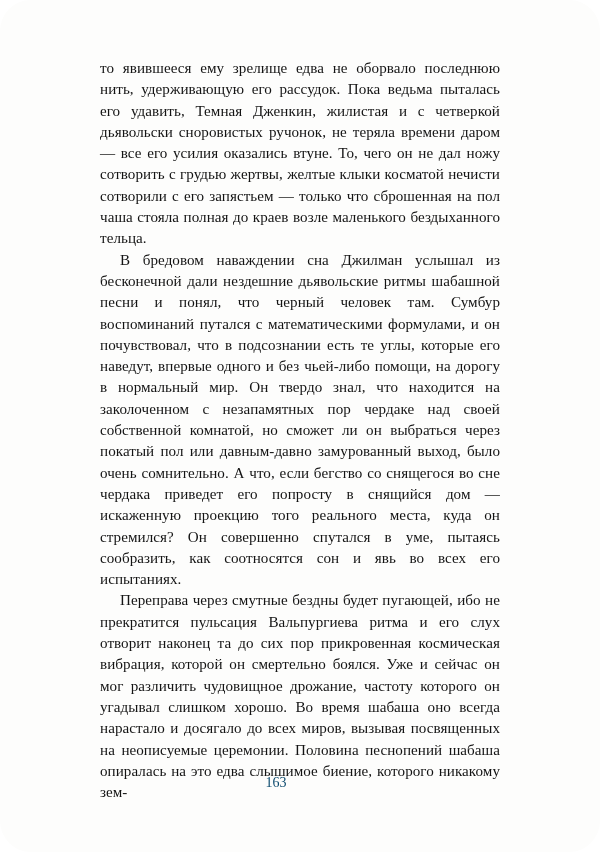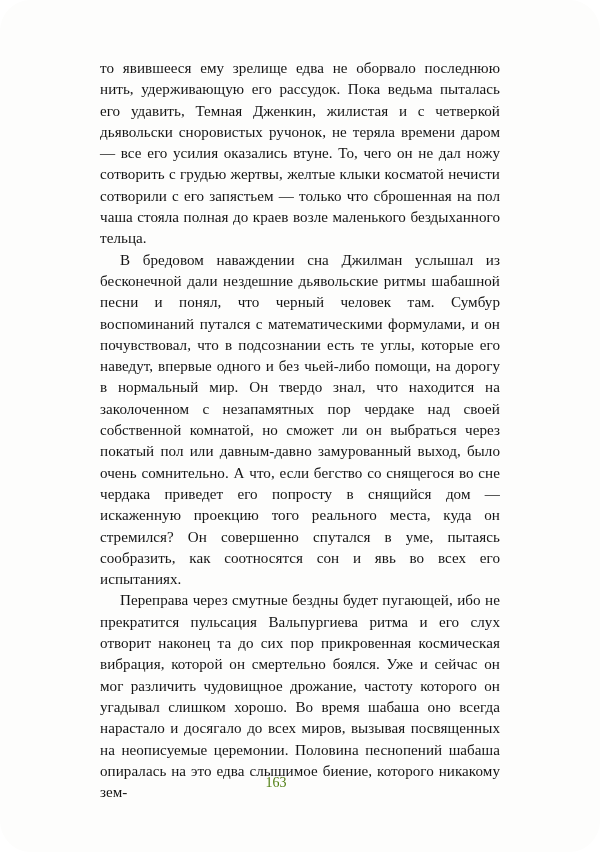--- a/index.html
+++ b/index.html
@@ -45,21 +45,21 @@
   .para + .para {
     text-indent: 20px;
   }
   .page-number {
     position: absolute;
     left: 0;
     top: 775px;
     width: 552px;
     text-align: center;
     font-size: 14px;
-    color: #4d7c0f;
+    color: #0c4a6e;
     font-family: "Liberation Serif", "DejaVu Serif", serif;
   }
 </style>
 </head>
 <body>
 
 <div class="page">
   <div class="text-block">
     <p class="para">то явившееся ему зрелище едва не оборвало последнюю нить, удерживающую его рассудок. Пока ведьма пыталась его удавить, Темная Дженкин, жилистая и с четверкой дьявольски сноровистых ручонок, не теряла времени даром — все его усилия оказались втуне. То, чего он не дал ножу сотворить с грудью жертвы, желтые клыки косматой нечисти сотворили с его запястьем — только что сброшенная на пол чаша стояла полная до краев возле маленького бездыханного тельца.</p>
     <p class="para">В бредовом наваждении сна Джилман услышал из бесконечной дали нездешние дьявольские ритмы шабашной песни и понял, что черный человек там. Сумбур воспоминаний путался с математическими формулами, и он почувствовал, что в подсознании есть те углы, которые его наведут, впервые одного и без чьей-либо помощи, на дорогу в нормальный мир. Он твердо знал, что находится на заколоченном с незапамятных пор чердаке над своей собственной комнатой, но сможет ли он выбраться через покатый пол или давным-давно замурованный выход, было очень сомнительно. А что, если бегство со снящегося во сне чердака приведет его попросту в снящийся дом — искаженную проекцию того реального места, куда он стремился? Он совершенно спутался в уме, пытаясь сообразить, как соотносятся сон и явь во всех его испытаниях.</p>

